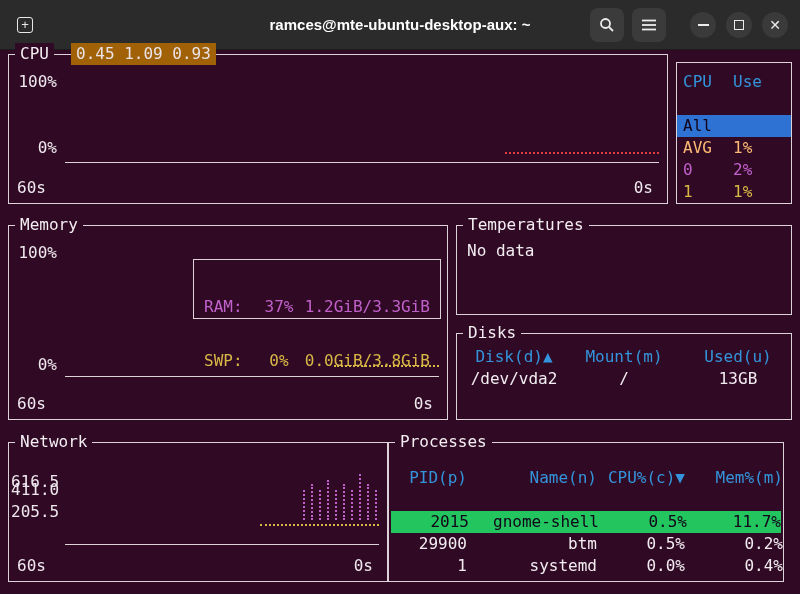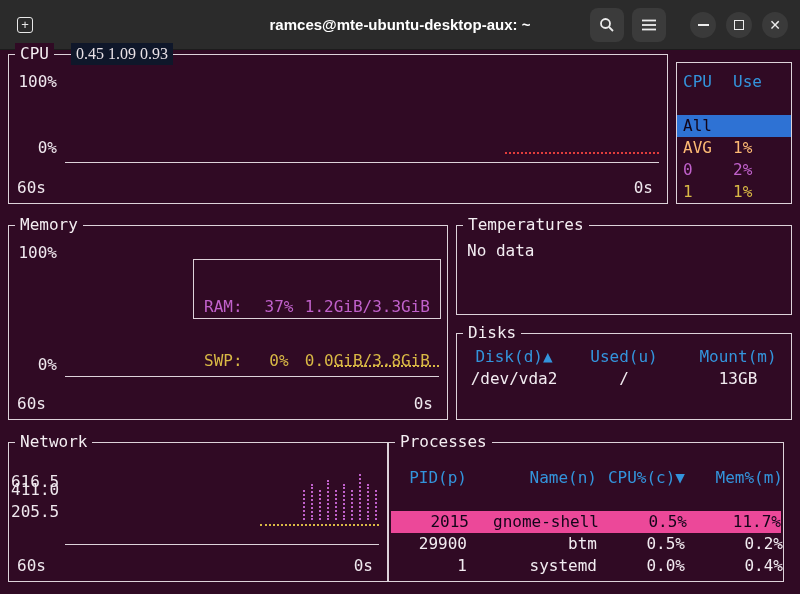--- a/index.html
+++ b/index.html
@@ -24,22 +24,22 @@
   .spacer16 { width:14px; }
   .min-glyph { width:11px; height:0; border-top:2px solid #ececec; }
   .max-glyph { width:10px; height:10px; border:1.6px solid #ececec; }
 
   
   .terminal { position:absolute; top:50px; left:0; right:0; bottom:0; background:#300a24;
               color:#f2ecf1; font-size:16px; line-height:22px; }
   .panel { position:absolute; border:1px solid #ddd2da; }
   .panel-title { position:absolute; top:-12px; left:6px; background:#300a24; padding:0 5px;
                  color:#f4eef2; white-space:nowrap; }
-  .loadavg { position:absolute; top:-12px; left:62px; background:#0f172a; padding:0 5px;
-             color:#e9e2e7; white-space:nowrap;font-family:Liberation Serif, serif; }
+  .loadavg { position:absolute; top:-12px; left:62px; background:#a16207; padding:0 5px;
+             color:#e9e2e7; white-space:nowrap; }
   .ylab { position:absolute; text-align:right; color:#efe8ee; }
   .xlab { position:absolute; bottom:4px; color:#efe8ee; }
   .plot { position:absolute; left:56px; right:8px; top:12px; bottom:40px;
           border-bottom:1px solid #ddd2da; }
   .dotline { position:absolute; height:0; }
   .dot-red    { border-top:2px dotted #e23c3c; }
   .dot-yellow { border-top:2px dotted #d9b945; }
   .blue   { color:#3394dc; }
   .red    { color:#fdba74; }
   .mag    { color:#c061cb; }
@@ -61,21 +61,21 @@
   .mem-row .val { flex:1; text-align:right; }
 
   
   .disk-grid { display:grid; grid-template-columns:106px 114px 1fr; height:22px; align-items:center;text-align:center; }
   .disk-grid > span { padding-left:8px; }
 
   
   .proc-grid { display:grid; grid-template-columns:78px 130px 88px 1fr; height:22px; align-items:center; }
   .proc-grid > span { padding-left:8px; }
   .proc-grid .memv { padding-left:20px; }
-  .proc-grid.selected { background:#ec4899; color:#120519; margin:0 2px; }
+  .proc-grid.selected { background:#22c55e; color:#120519; margin:0 2px; }
 
   
   .net-cluster { position:absolute; right:2px; bottom:24px; display:flex; gap:6px; align-items:flex-end; }
   .net-bar { width:0; border-left:2px dotted #c061cb; }
 </style>
 </head>
 <body>
 
 <div class="window">
 
@@ -174,22 +174,22 @@
 
     <div class="panel" style="left:456px; top:175px; width:336px; height:90px;">
       <span class="panel-title">Temperatures</span>
       <div style="padding:14px 0 0 10px;">No data</div>
     </div>
 
     <div class="panel" style="left:456px; top:283px; width:336px; height:87px; padding-top:12px;">
       <span class="panel-title">Disks</span>
       <div class="disk-grid blue">
         <span>Disk(d)▲</span>
+        <span>Mount(m)</span>
         <span>Used(u)</span>
-        <span>Mount(m)</span>
       </div>
       <div class="disk-grid">
         <span>/dev/vda2</span>
         <span>/</span>
         <span>13GB</span>
       </div>
     </div>
 
     <div class="panel" style="left:8px; top:392px; width:380px; height:140px;">
       <span class="panel-title">Network</span>

